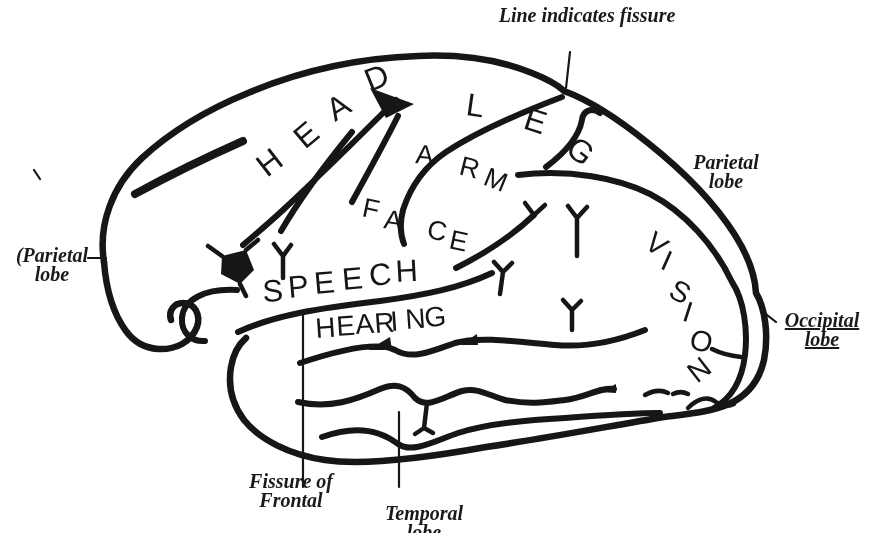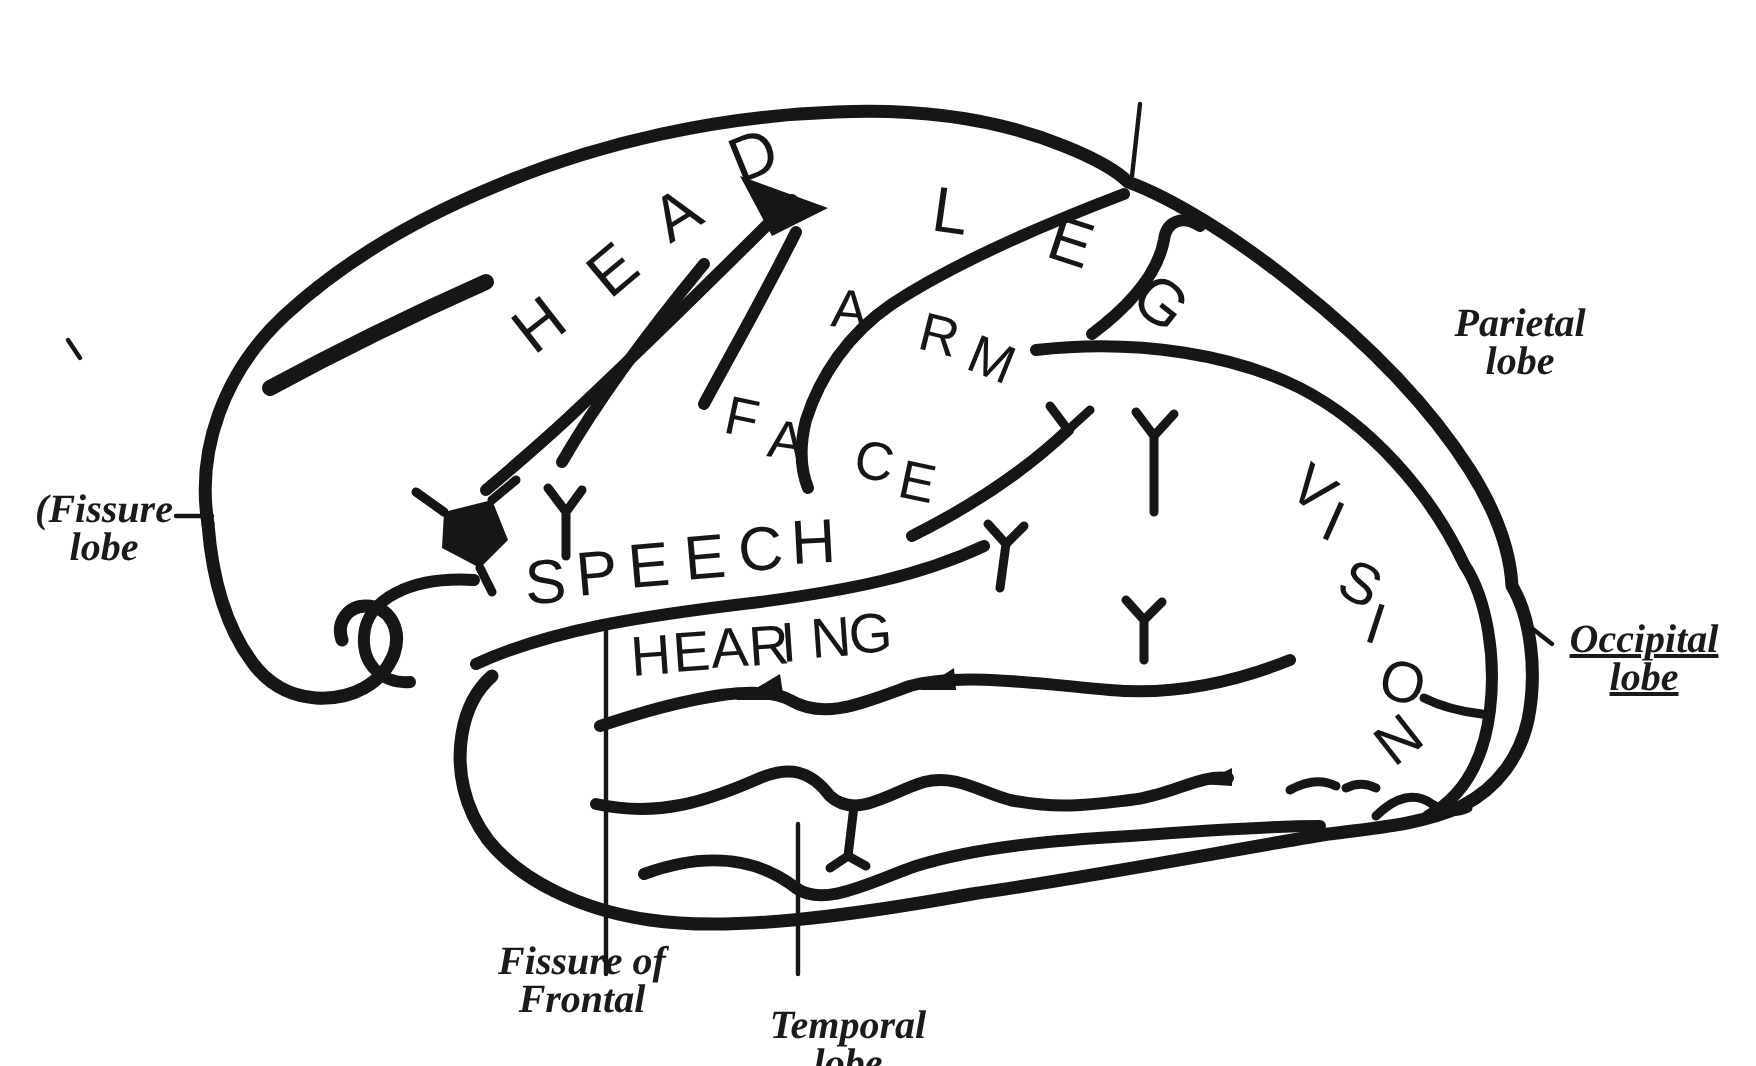--- a/index.html
+++ b/index.html
@@ -73,26 +73,27 @@
         <text class="area-word" font-size="32" x="465 522 564" y="115 128 152" rotate="8 18 38">LEG</text>
         <text class="area-word" font-size="27" x="415 458 482" y="163 174 184" rotate="5 14 22">ARM</text>
         <text class="area-word" font-size="27" x="361 383 426 448" y="216 228 238 248" rotate="12 8 10 12">FACE</text>
         <text class="area-word" font-size="31" x="263 289 315 343 370 396" y="302 298 294 290 286 282" rotate="-3 -5 -5 -5 -5 -3">SPEECH</text>
         <text class="area-word" font-size="28" x="316 337 356 375 391 406 425" y="338 336 334 333 331 329 327" rotate="-4 -4 -4 -4 -4 -4 -4">HEARING</text>
         <text class="area-word" font-size="29" x="643 659 667 681 688 697" y="246 268 296 320 348 384" rotate="38 24 28 18 14 -38">VISION</text>
       </g>
   </svg>
 
   <div class="lbl" style="left:587px;top:6px;">
+    <span>Line indicates fissure</span>
   </div>
   <div class="lbl" style="left:52px;top:246px;">
-    <span>(Fissure</span>
+    <span>(Parietal</span>
     <span>lobe</span>
   </div>
-  <div class="lbl" style="left:760px;top:153px;">
+  <div class="lbl" style="left:726px;top:153px;">
     <span>Parietal</span>
     <span>lobe</span>
   </div>
   <div class="lbl" style="left:822px;top:311px;text-decoration:underline;">
     <span>Occipital</span>
     <span>lobe</span>
   </div>
   <div class="lbl" style="left:291px;top:472px;">
     <span>Fissure of</span>
     <span>Frontal</span>

